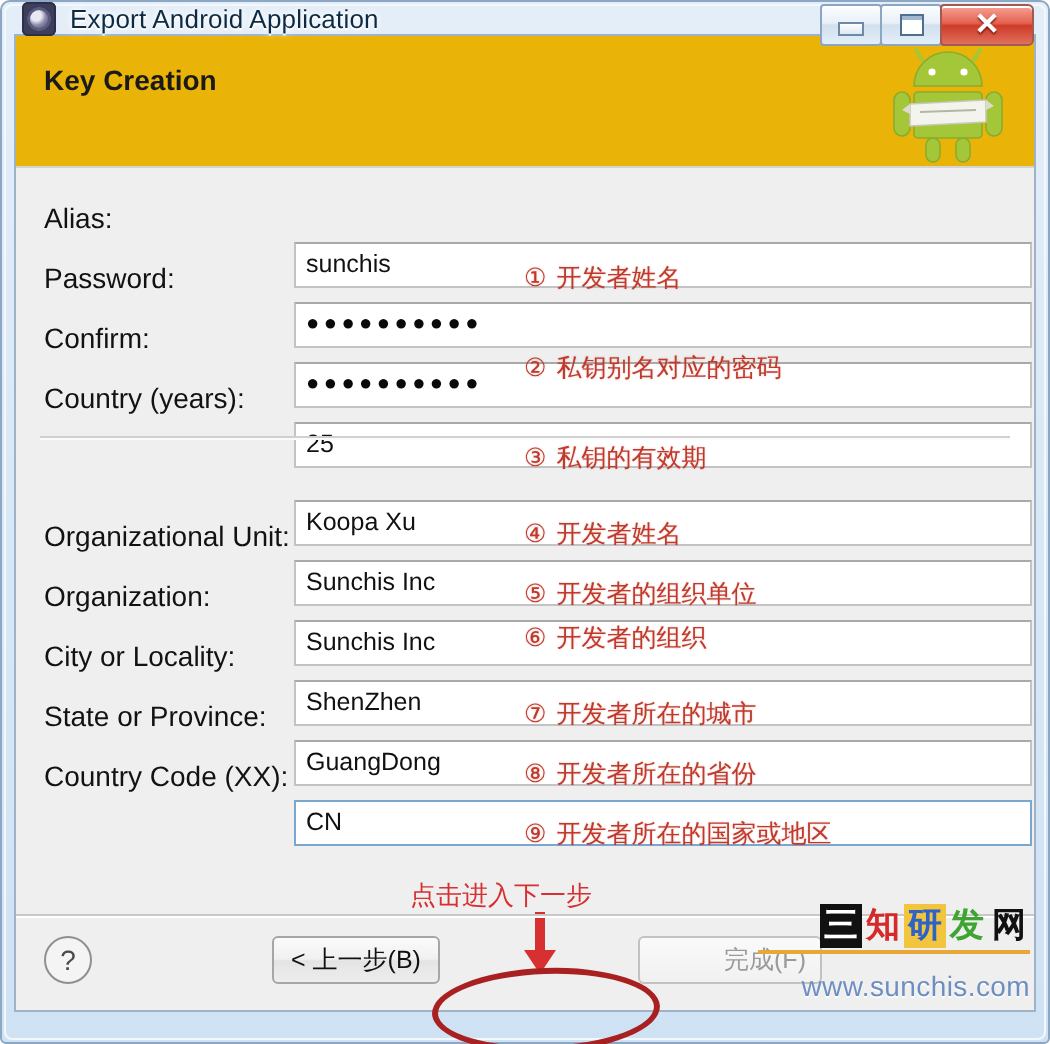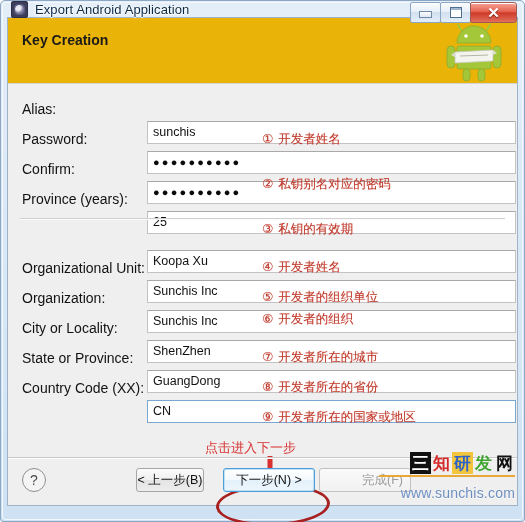--- a/index.html
+++ b/index.html
@@ -143,21 +143,21 @@
     display:flex;align-items:center;justify-content:center;
     white-space:nowrap;
   }
   .btn.primary{
     border:1px solid #4c9ed9;
     background:linear-gradient(to bottom,#ffffff 0%,#f3f9fd 48%,#e3f1fb 52%,#edf6fc 100%);
     box-shadow:0 0 0 1px #bfe0f5 inset;
   }
   .btn.disabled{color:#9a9a9a;border-color:#c2c2c2;
     background:linear-gradient(to bottom,#fafafa,#f1f1f1);padding-left:35px;}
-  #btn-back{left:128px;width:68px;}
+  #btn-back{left:128px;width:84px;}
   #btn-next{left:215px;width:92px;}
   #btn-finish{left:311px;width:92px;}
 
   
   .callout-text{
     position:absolute;left:197px;top:421px;font-size:13px;color:#d83030;
     font-family:"DejaVu Sans","Liberation Sans",sans-serif;white-space:nowrap;text-align:center;
   }
   .callout-arrow{position:absolute;left:252px;top:438px;width:20px;height:32px;}
   .callout-ellipse{
@@ -249,21 +249,21 @@
       </div>
 
       <div class="row">
         <span class="label">Confirm:</span>
         <div class="field">
           <span class="dots">●●●●●●●●●●</span>
         </div>
       </div>
 
       <div class="row">
-        <span class="label">Province (years):</span>
+        <span class="label">Country (years):</span>
         <div class="field">
           <span class="value">25</span>
         </div>
       </div>
 
       <div class="group-sep"></div>
 
       <div class="row">
         <div class="field">
           <span class="value">Koopa Xu</span>
@@ -338,21 +338,20 @@
     <svg class="callout-arrow" viewBox="0 0 20 32">
       <path d="M10 0 L10 20" stroke="#d83030" stroke-width="5"></path>
       <path d="M2 19 L18 19 L10 31 Z" fill="#d83030"></path>
     </svg>
     <div class="callout-ellipse"></div>
 
     <div class="btnbar-sep"></div>
     <div class="btnbar">
       <div class="help-icon">?</div>
       <div class="btn" id="btn-back">&lt; 上一步(B)</div>
-      <div class="btn primary" id="btn-next">下一步(N) &gt;</div>
       <div class="btn disabled" id="btn-finish">完成(F)</div>
     </div>
 
     <div class="watermark">
       <div class="wm-logo">
         <span class="wm-ch c1">三</span>
         <span class="wm-ch c2">知</span>
         <span class="wm-ch c3">研</span>
         <span class="wm-ch c4">发</span>
         <span class="wm-ch c5">网</span>

